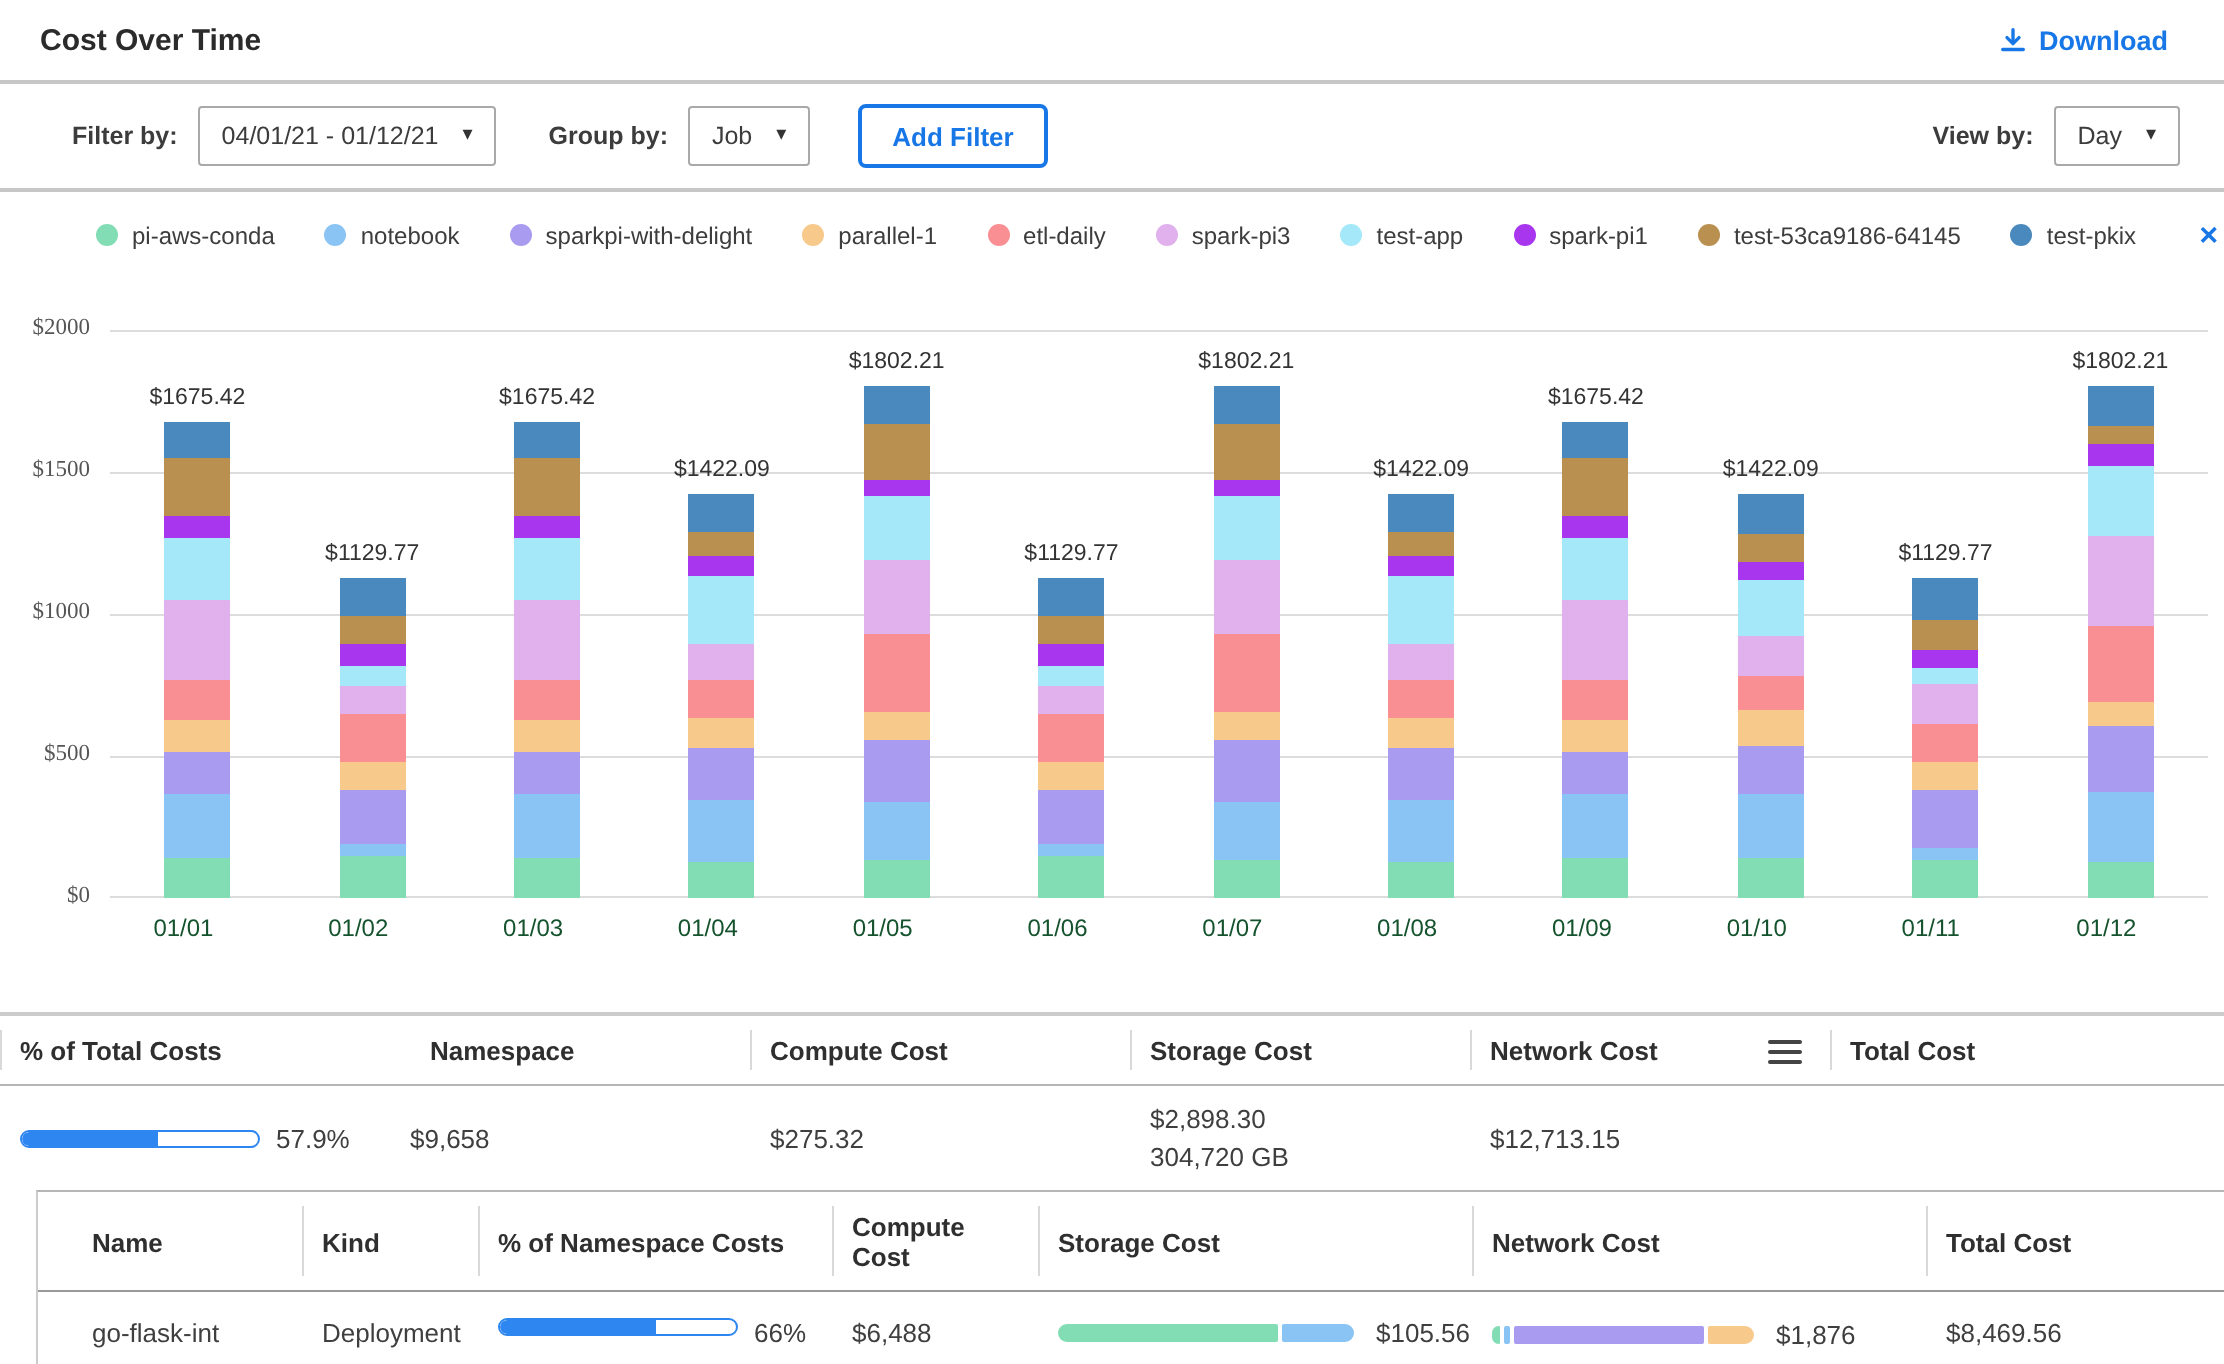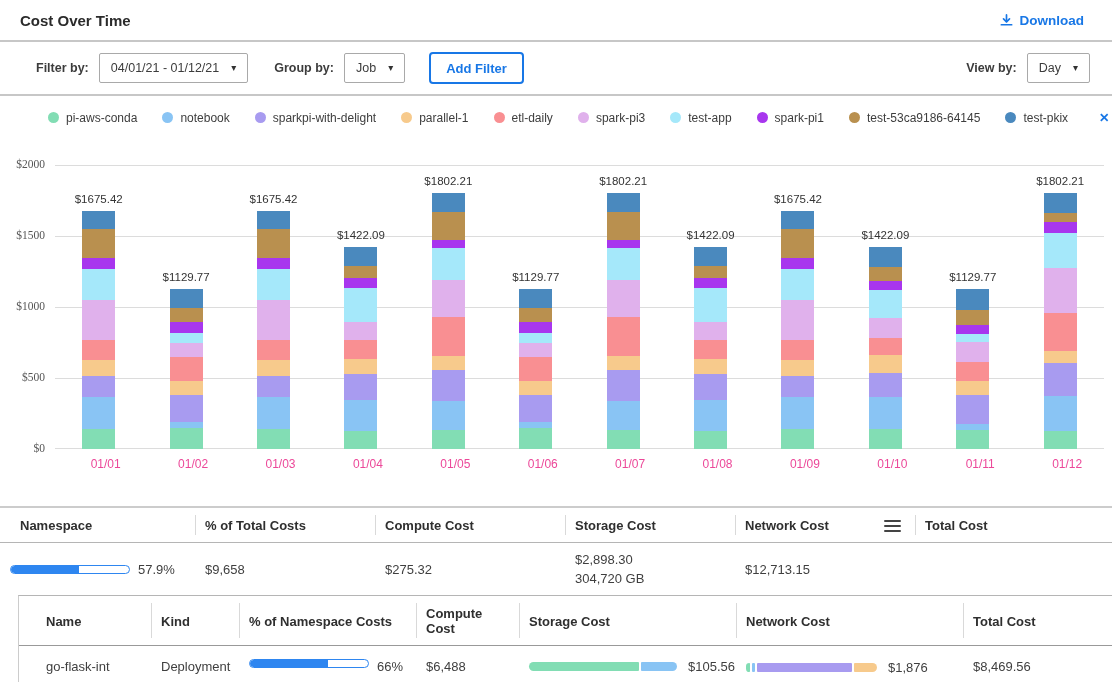--- a/index.html
+++ b/index.html
@@ -31,21 +31,21 @@
   .chart { position:relative; height:340px; }
   .ylabels { position:absolute; left:0; top:26px; width:45px; height:284px; }
   .ytick { position:absolute; right:0; font-size:11.5px; color:#555; white-space:nowrap;font-family:Liberation Serif, serif; }
   .plot { position:absolute; left:55px; right:8px; top:26px; height:284px; }
   .gridline { position:absolute; left:0; right:0; height:1px; background:#dcdcdc; }
   .bars { position:absolute; inset:0; display:flex; justify-content:space-around; align-items:flex-end; }
   .bar { width:33px; position:relative; display:flex; flex-direction:column-reverse; }
   .seg { width:100%; }
   .bar-total { position:absolute; bottom:100%; margin-bottom:6px; left:50%; transform:translateX(-50%); font-size:11.5px; color:#333; white-space:nowrap; }
   .xlabels { position:absolute; left:55px; right:8px; top:318px; display:flex; justify-content:space-around; }
-  .xlabel { width:44px; text-align:right; font-size:12px; color:#ec4899; white-space:nowrap; }
+  .xlabel { width:44px; text-align:left; font-size:12px; color:#14532d; white-space:nowrap; }
   
   .ns-table { margin-top:27px; border-top:2px solid #cccccc; }
   .grid-main { display:grid; grid-template-columns:195px 180px 190px 170px 180px 1fr; }
   .grid-sub  { display:grid; grid-template-columns:132px 88px 177px 103px 217px 227px 1fr; }
   .th { font-size:13px; font-weight:bold; color:#2f2f2f; padding:10px 8px 9px 10px; display:flex; align-items:center; position:relative; }
   .th.sep::before { content:""; position:absolute; left:0; top:7px; bottom:7px; width:1px; background:#d9d9d9; }
   .th.first-main { padding-left:20px; }
   .th.first-sub { padding-left:27px; }
   .header-main { border-bottom:1px solid #b5b5b5; }
   .header-sub { border-bottom:1px solid #999; }
@@ -347,22 +347,22 @@
         <div class="xlabel">01/08</div>
         <div class="xlabel">01/09</div>
         <div class="xlabel">01/10</div>
         <div class="xlabel">01/11</div>
         <div class="xlabel">01/12</div>
       </div>
   </div>
 
   <div class="ns-table">
     <div class="grid-main header-main">
+      <div class="th sep">% of Total Costs</div>
       <div class="th first-main">Namespace</div>
-      <div class="th sep">% of Total Costs</div>
       <div class="th sep">Compute Cost</div>
       <div class="th sep">Storage Cost</div>
       <div class="th sep netcost-head">
         <span>Network  Cost</span>
         <span class="burger">
             <div></div>
             <div></div>
             <div></div>
           </span>
       </div>

